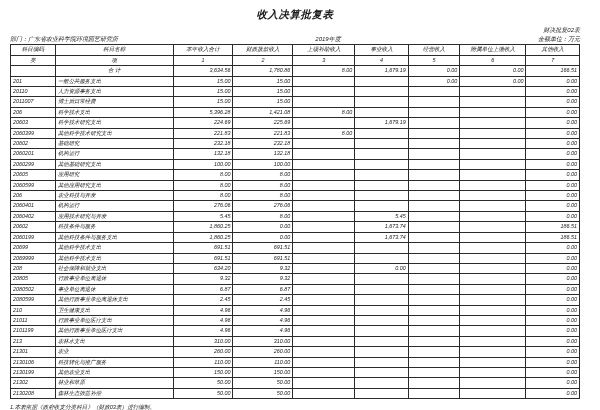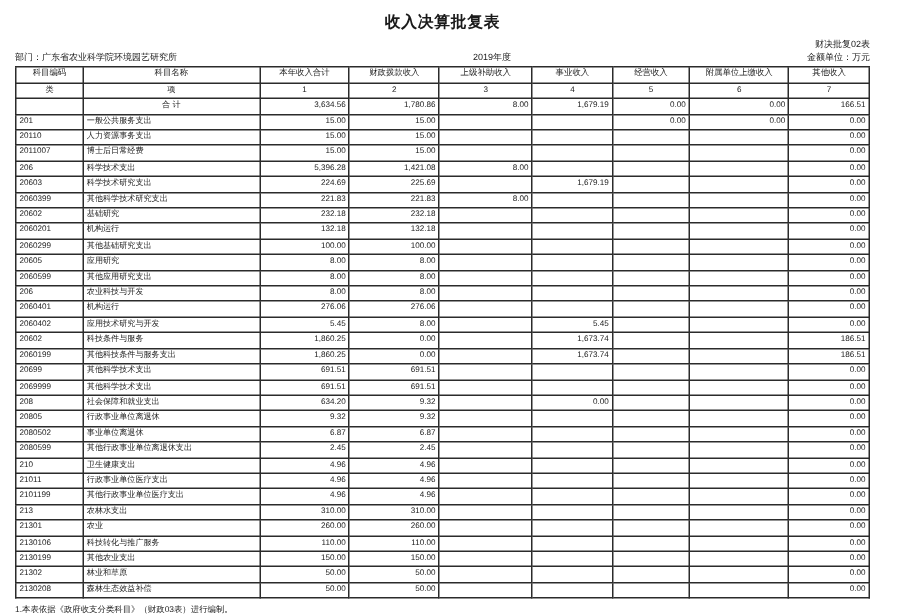--- a/index.html
+++ b/index.html
@@ -13,20 +13,21 @@
     font-family: "Liberation Sans", sans-serif;
     color: #1a1a1a;
     overflow: hidden;
   }
   .page {
     position: relative;
     width: 600px;
     height: 410px;
     box-sizing: border-box;
     padding: 6px 20px 0 10px;
+    font-style: italic;
   }
   .doc-title {
     text-align: center;
     font-size: 10.5px;
     font-weight: bold;
     letter-spacing: 0.5px;
     margin: 2px 0 4px 0;
     font-family: "Liberation Serif", serif;
   }
   .meta-row {

